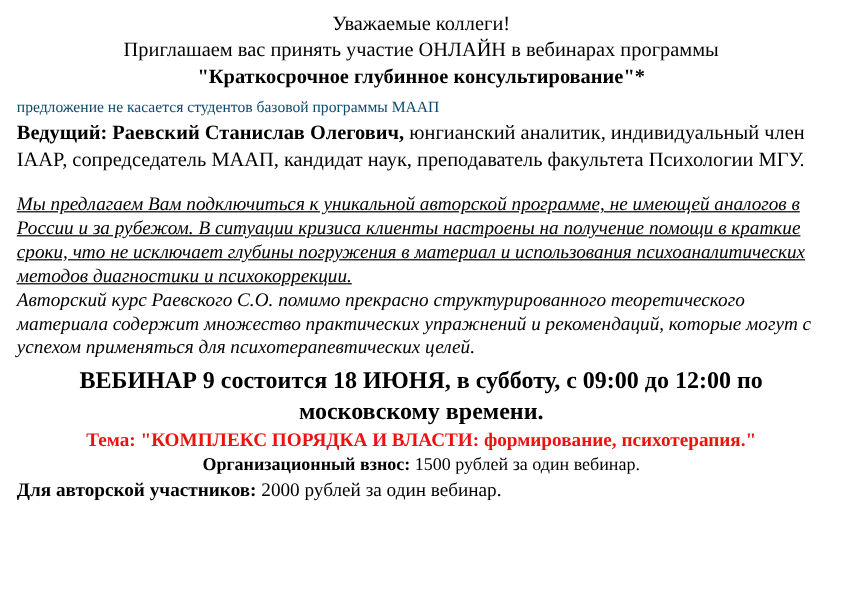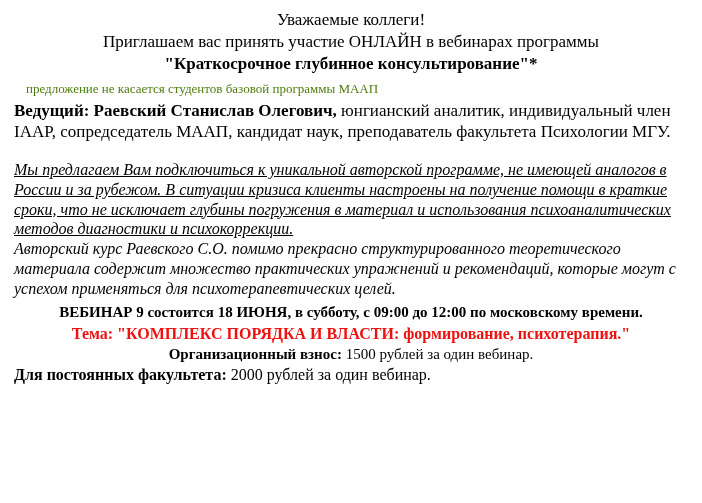--- a/index.html
+++ b/index.html
@@ -21,38 +21,38 @@
     padding: 8px 14px 16px 14px;
     position: relative;
   }
   .line {
     line-height: 1.23;
     margin: 0 0 1px 0;
   }
   .center { text-align: center; }
   .bold { font-weight: bold; }
   .italic { font-style: italic; }
-  .red { color: #4d7c0f; margin-left: 12px; }
+  .red { color: #0c4a6e; }
   .s17 { font-size: 17px; }
   .s16 { font-size: 17px; }
   .s13 { font-size: 13px; }
   .title-block { margin-top: 2px; }
   .para {
     font-size: 16px;
     line-height: 1.24;
     text-align: left;
   }
   .note {
     margin-top: 6px;
     margin-bottom: 3px;
   }
   .blockgap { margin-top: 18px; text-decoration: underline; }
   .webinar {
     text-align: center;
-    font-size: 15px;
+    font-size: 20px;
     font-weight: bold;
     line-height: 1.3;
     margin-top: 4px;
   }
   .theme {
     text-align: center;
     font-size: 16px;
     font-weight: bold;
     color: #ee1111;
     margin-top: 3px;
@@ -91,16 +91,16 @@
 
   <div class="webinar">ВЕБИНАР 9  состоится 18 ИЮНЯ, в субботу,  с 09:00 до 12:00 по московскому времени.</div>
 
   <div class="theme">Тема: "КОМПЛЕКС ПОРЯДКА И ВЛАСТИ: формирование, психотерапия."</div>
 
   <div class="fee">
     <span class="bold">Организационный взнос:</span><span> 1500 рублей за один вебинар.</span>
   </div>
 
   <div class="fee2">
-    <span class="bold">Для постоянных факультета:</span><span> 2000 рублей за один вебинар.</span>
+    <span class="bold">Для авторской участников:</span><span> 2000 рублей за один вебинар.</span>
   </div>
 
 </div>
 
 </body></html>

